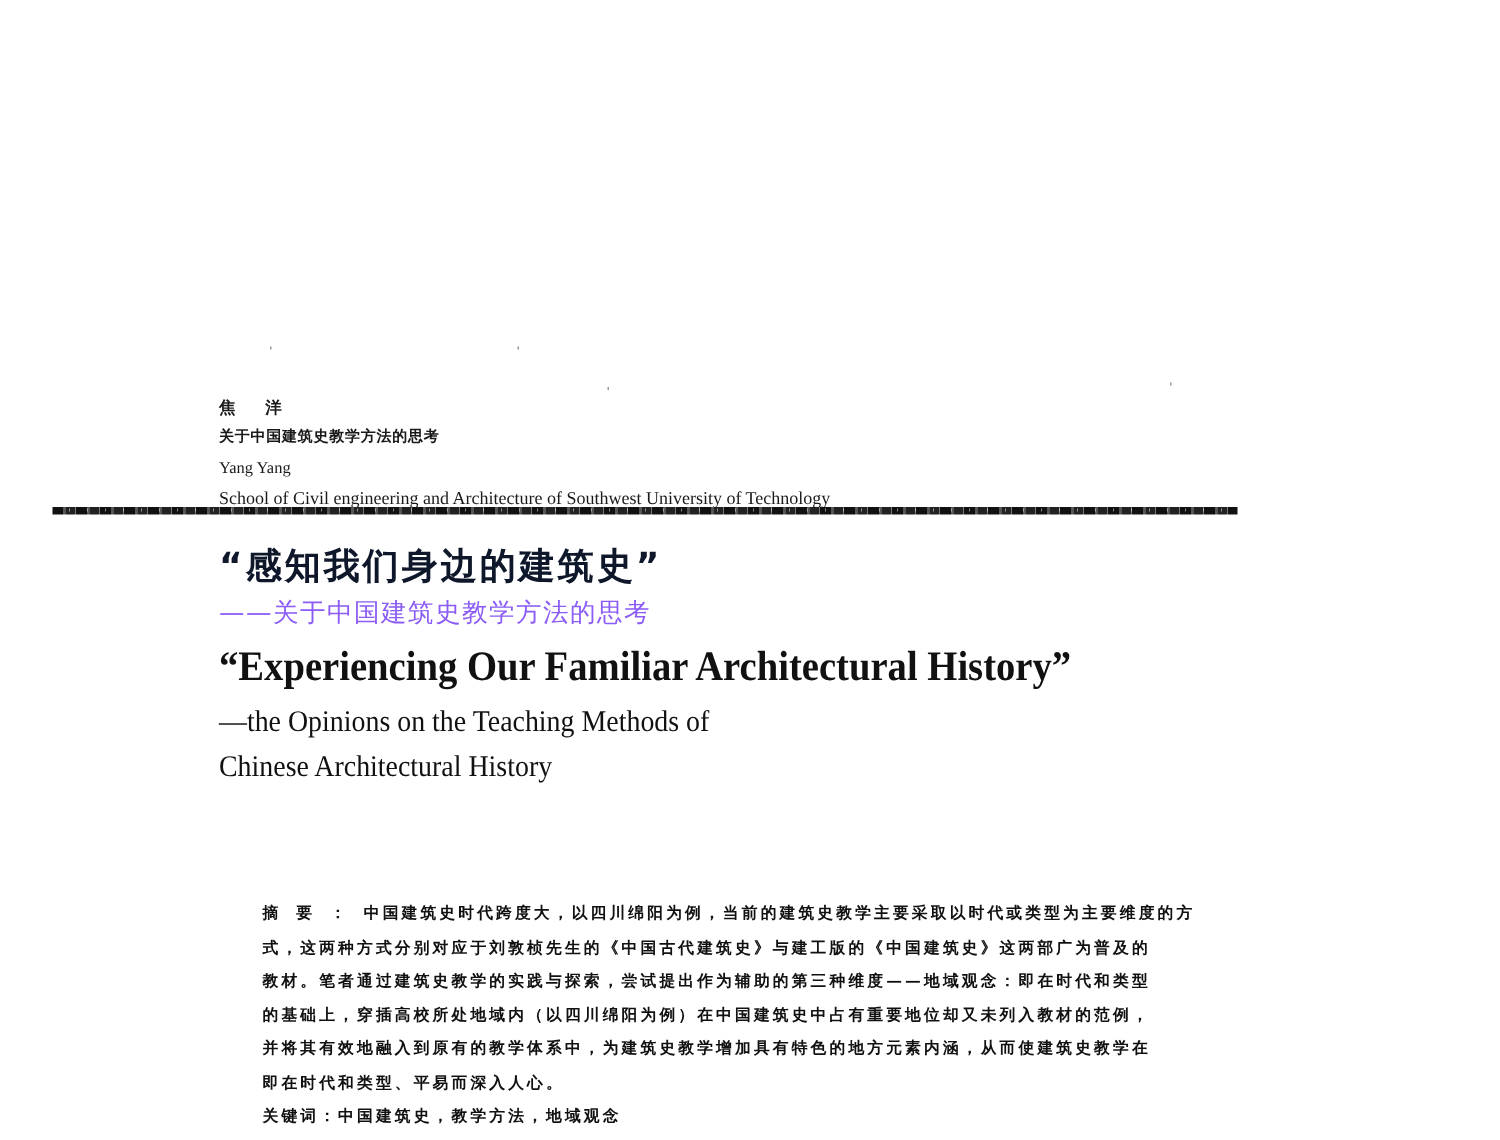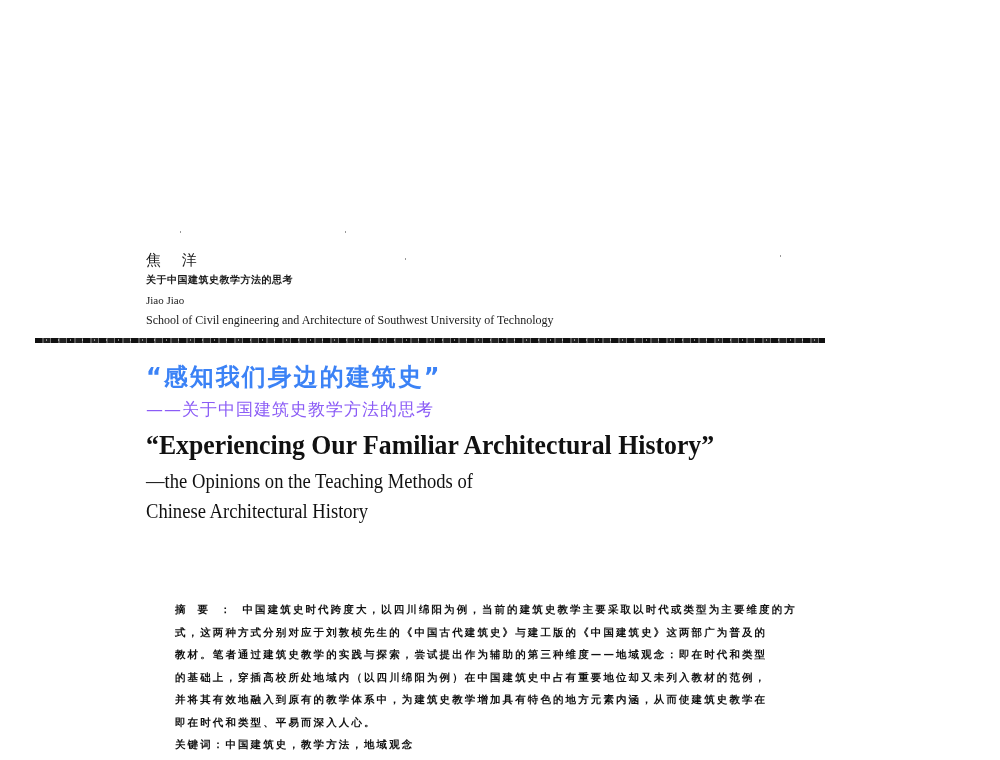--- a/index.html
+++ b/index.html
@@ -22,25 +22,26 @@
     }
     .author-block {
       position: absolute;
       left: 146px;
       top: 250px;
       font-family: "Liberation Serif", serif;
       color: #1a1a1a;
     }
     .author-cn {
       font-family: "DejaVu Sans", sans-serif;
-      font-size: 15px;
-      font-weight: normal;
+      font-size: 11px;
+      font-weight: bold;
       letter-spacing: 8px;
       height: 20px;
       line-height: 20px;
+      margin-top: 12px;
     }
     .affil-cn {
       font-family: "DejaVu Sans", sans-serif;
       font-size: 10px;
       font-weight: bold;
       height: 20px;
       line-height: 20px;
       letter-spacing: 0.5px;
     }
     .author-en {
@@ -73,21 +74,21 @@
       left: 146px;
       top: 360px;
     }
     .title-cn {
       font-family: "DejaVu Sans", sans-serif;
       font-size: 24px;
       font-weight: bold;
       height: 34px;
       line-height: 34px;
       letter-spacing: 2px;
-      color: #3b82f6;
+      color: #0f172a;
     }
     .subtitle-cn {
       font-family: "DejaVu Sans", sans-serif;
       font-size: 17px;
       height: 30px;
       line-height: 30px;
       letter-spacing: 1px;
       color: #8b5cf6;
     }
     .title-en {
@@ -139,21 +140,21 @@
 <body>
 
 <div class="speck" style="left:180px; top:231px;"></div>
 <div class="speck" style="left:345px; top:231px;"></div>
 <div class="speck" style="left:405px; top:258px;"></div>
 <div class="speck" style="left:780px; top:255px;"></div>
 
 <div class="author-block">
   <div class="author-cn">焦 洋</div>
   <div class="affil-cn">关于中国建筑史教学方法的思考</div>
-  <div class="author-en">Jiao Jiao</div>
+  <div class="author-en">Yang Yang</div>
   <div class="affil-en">School of Civil engineering and Architecture of Southwest University of Technology</div>
 </div>
 
 <div class="rule"></div>
 
 <div class="title-block">
   <div class="title-cn">“感知我们身边的建筑史”</div>
   <div class="subtitle-cn">——关于中国建筑史教学方法的思考</div>
   <div class="title-en">“Experiencing Our Familiar Architectural History”</div>
   <div class="subtitle-en">—the Opinions on the Teaching Methods of</div>

